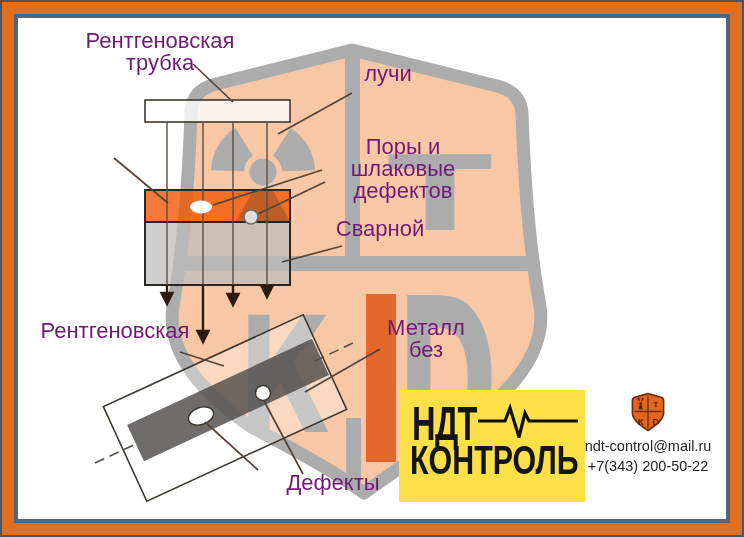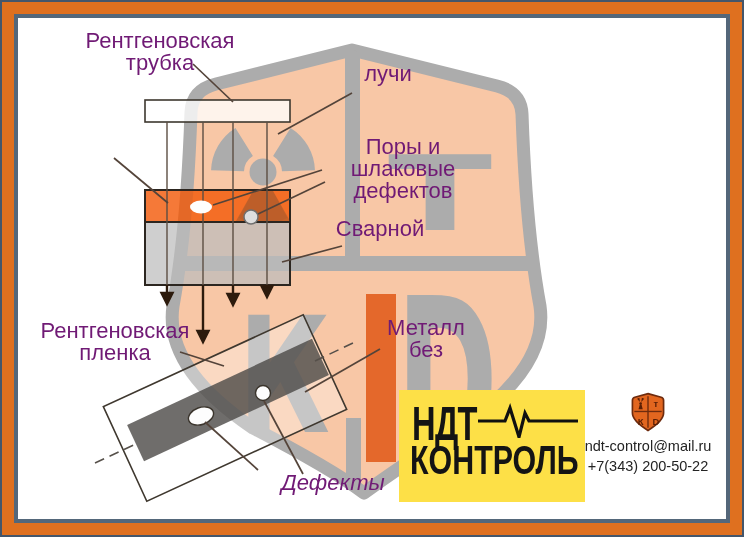--- a/index.html
+++ b/index.html
@@ -136,26 +136,25 @@
   </div>
   <div class="lbl" style="left:320px;top:136px;width:166px;">
     <span>Поры и шлаковые</span>
     <span>дефектов</span>
   </div>
   <div class="lbl" style="left:334px;top:218px;width:92px;">
     <span>Сварной</span>
   </div>
   <div class="lbl" style="left:40px;top:320px;width:150px;">
     <span>Рентгеновская</span>
-    <span>пленка</span>
   </div>
   <div class="lbl" style="left:368px;top:317px;width:116px;text-align:center;">
     <span>Металл без</span>
   </div>
-  <div class="lbl" style="left:257px;top:472px;width:152px;font-style:italic;">
+  <div class="lbl" style="left:257px;top:472px;width:152px;">
     <span>Дефекты</span>
   </div>
 
   <div class="logo-box">
     <div class="logo-l1">НДТ</div>
     <svg class="logo-pulse" width="106" height="48" viewBox="0 0 106 48">
       <polyline points="3,31 30,31 35,18 44,47 50,23 54,31 103,31" fill="none" stroke="#101010" stroke-width="3.2"></polyline>
     </svg>
     <div class="logo-l2">КОНТРОЛЬ</div>
   </div>

